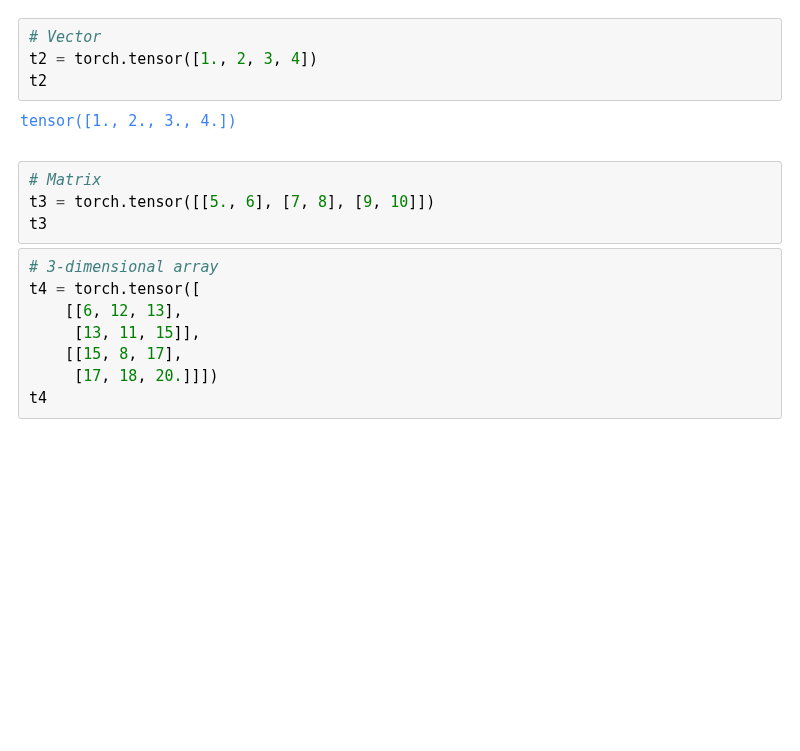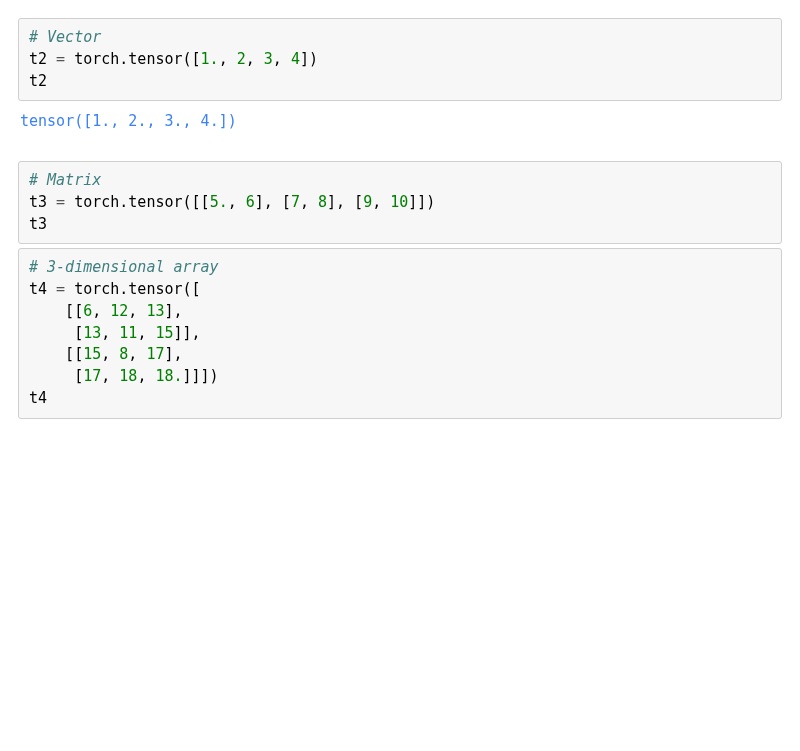--- a/index.html
+++ b/index.html
@@ -41,15 +41,15 @@
 <span class="tok-nm">t2</span></span></div>
     <div class="cell-output">tensor([1., 2., 3., 4.])</div>
     <div class="cell-input"><span><span class="tok-cm"># Matrix</span>
 <span class="tok-nm">t3 </span><span class="tok-op">=</span><span class="tok-nm"> torch.tensor([[</span><span class="tok-num">5.</span><span class="tok-nm">, </span><span class="tok-num">6</span><span class="tok-nm">], [</span><span class="tok-num">7</span><span class="tok-nm">, </span><span class="tok-num">8</span><span class="tok-nm">], [</span><span class="tok-num">9</span><span class="tok-nm">, </span><span class="tok-num">10</span><span class="tok-nm">]])</span>
 <span class="tok-nm">t3</span></span></div>
     <div class="cell-input"><span><span class="tok-cm"># 3-dimensional array</span>
 <span class="tok-nm">t4 </span><span class="tok-op">=</span><span class="tok-nm"> torch.tensor([</span>
 <span class="tok-nm">    [[</span><span class="tok-num">6</span><span class="tok-nm">, </span><span class="tok-num">12</span><span class="tok-nm">, </span><span class="tok-num">13</span><span class="tok-nm">],</span>
 <span class="tok-nm">     [</span><span class="tok-num">13</span><span class="tok-nm">, </span><span class="tok-num">11</span><span class="tok-nm">, </span><span class="tok-num">15</span><span class="tok-nm">]],</span>
 <span class="tok-nm">    [[</span><span class="tok-num">15</span><span class="tok-nm">, </span><span class="tok-num">8</span><span class="tok-nm">, </span><span class="tok-num">17</span><span class="tok-nm">],</span>
-<span class="tok-nm">     [</span><span class="tok-num">17</span><span class="tok-nm">, </span><span class="tok-num">18</span><span class="tok-nm">, </span><span class="tok-num">18.</span><span class="tok-nm">]]])</span>
+<span class="tok-nm">     [</span><span class="tok-num">17</span><span class="tok-nm">, </span><span class="tok-num">18</span><span class="tok-nm">, </span><span class="tok-num">20.</span><span class="tok-nm">]]])</span>
 <span class="tok-nm">t4</span></span></div>
   </div>
 
 </body></html>

